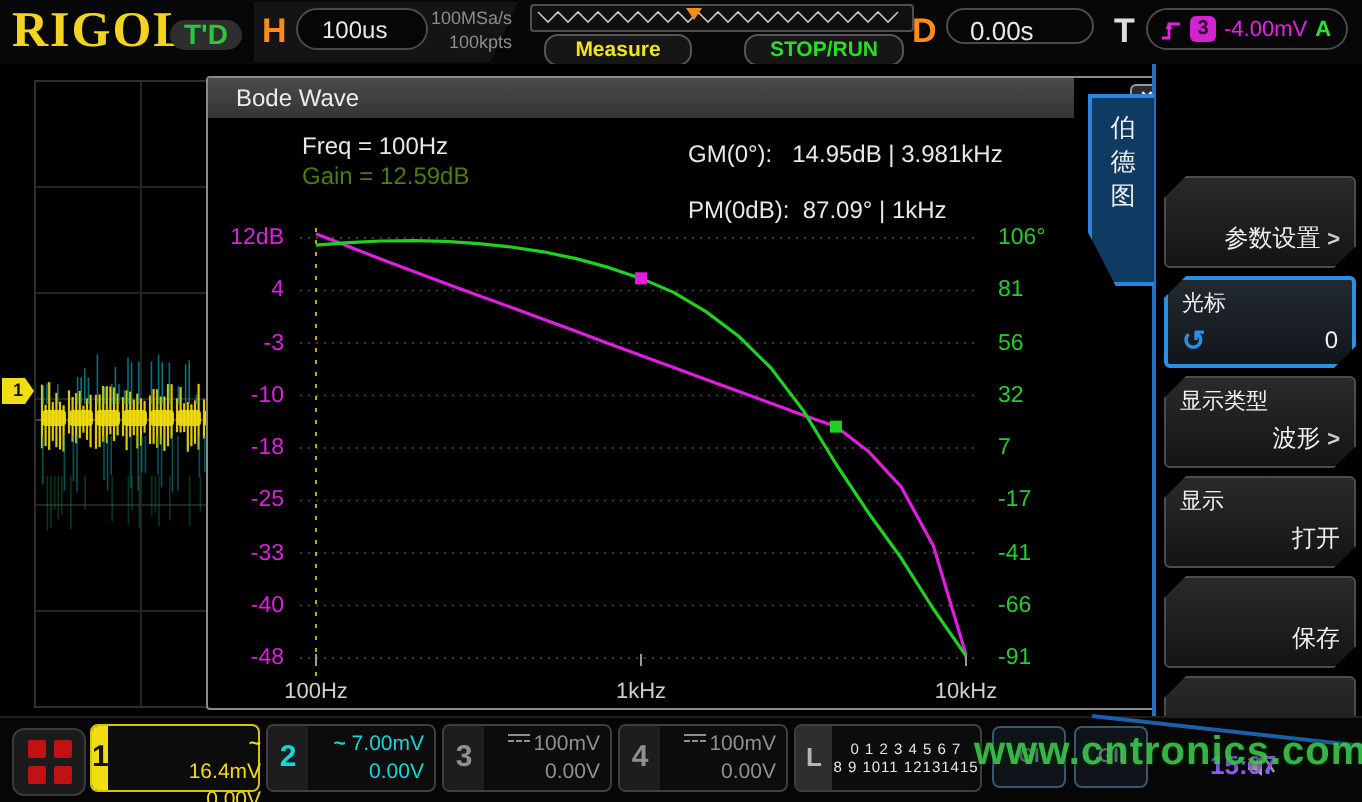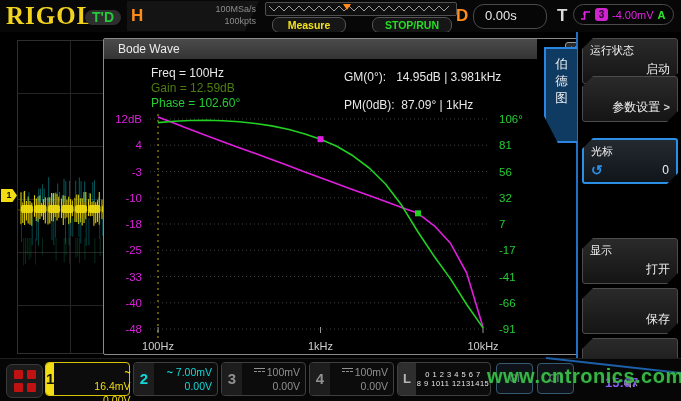--- a/index.html
+++ b/index.html
@@ -17,21 +17,21 @@
   #h-letter{left:131px;top:6px;}
   .pill{background:#060606;border:1px solid #4a4a4a;border-radius:11px;color:#e8e8e8;font-size:12px;}
   #h-pill{left:148px;top:4px;width:66px;height:21px;line-height:21px;padding-left:12px;box-sizing:border-box;}
   #srate{left:214px;top:3px;width:42px;font-size:9px;color:#8c8c8c;text-align:right;line-height:12px;}
   #wavebar{left:265px;top:2px;width:190px;height:12px;background:#101010;border:1px solid #4f4f4f;border-radius:2px;}
   #measure-btn{left:272px;top:16.5px;width:72px;height:14px;background:#161616;border:1px solid #555;border-radius:7px;
                color:#f2e21c;font-size:10.5px;font-weight:bold;text-align:center;line-height:14px;}
   #stoprun-btn{left:356px;top:16.5px;width:78px;height:14px;background:#161616;border:1px solid #555;border-radius:7px;
                color:#27dd27;font-size:10.5px;font-weight:bold;text-align:center;line-height:14px;margin-left:16px;}
   #d-letter{left:456px;top:6px;}
-  #d-pill{left:473px;top:4px;width:74px;height:25px;line-height:21px;padding-left:11px;box-sizing:border-box;font-size:13px;}
+  #d-pill{left:473px;top:4px;width:74px;height:18px;line-height:21px;padding-left:11px;box-sizing:border-box;font-size:13px;}
   #t-letter{left:557px;top:6px;color:#dcdcdc;}
   #t-pill{left:573px;top:4px;width:101px;height:21px;display:flex;align-items:center;gap:4px;padding:0 6px;box-sizing:border-box;}
   #trig-badge{width:13px;height:13px;background:#d024d0;border-radius:3px;color:#26022a;
               font-size:10px;font-weight:bold;text-align:center;line-height:13px;}
   #trig-level{color:#e322e3;font-size:11px;}
   #trig-mode{color:#2ce32c;font-size:11px;font-weight:bold;}
   
   #screen{left:0;top:32px;width:578px;height:326px;background:#000;}
   #graticule{left:17px;top:8px;width:560px;height:312px;border:1px solid #2e2e2e;
      background:
@@ -104,20 +104,21 @@
 </head>
 <body>
 
 <div id="stage">
 
   <div id="topbar" class="abs">
     <div id="logo" class="abs">RIGOL</div>
     <div id="td-badge" class="abs">T'D</div>
     <div id="h-panel" class="abs panel"></div>
     <div id="h-letter" class="abs sys-letter">H</div>
+    <div id="h-pill" class="abs pill">100us</div>
     <div id="srate" class="abs">
       <div>100MSa/s</div>
       <div>100kpts</div>
     </div>
     <svg id="wavebar" class="abs" width="188" height="10">
         <polyline points="3,3 8,8 13,3 18,8 23,3 28,8 33,3 38,8 43,3 48,8 53,3 58,8 63,3 68,8 73,3 78,8 83,3 88,8 93,3 98,8 103,3 108,8 113,3 118,8 123,3 128,8 133,3 138,8 143,3 148,8 153,3 158,8 163,3 168,8 173,3 178,8 183,3 " fill="none" stroke="#c4c4c4" stroke-width="0.8"></polyline>
         <polygon points="77,1 85,1 81,7" fill="#ff8c1a"></polygon>
       </svg>
     <div id="measure-btn" class="abs">Measure</div>
     <div id="stoprun-btn" class="abs">STOP/RUN</div>
@@ -910,21 +911,20 @@
         <rect x="544" y="165" width="12" height="8" fill="#f0de10" opacity="0.9" rx="2"></rect>
       </svg>
     <div id="ch1-marker" class="abs">1</div>
   </div>
 
   <div id="dialog" class="abs">
     <div id="dlg-title" class="abs">Bode Wave</div>
     <div id="dlg-close" class="abs">×</div>
     <div id="ro-freq" class="abs ro">Freq = 100Hz</div>
     <div id="ro-gain" class="abs ro">Gain = 12.59dB</div>
-    <div id="ro-phase" class="abs ro">Phase = 102.60°</div>
     <div id="ro-gm" class="abs ro">GM(0°):   14.95dB | 3.981kHz</div>
     <div id="ro-pm" class="abs ro">PM(0dB):  87.09° | 1kHz</div>
     <div id="left-ticks" class="abs">
         <span class="tickL" style="top: -2px;">12dB</span>
         <span class="tickL" style="top: 24.25px;">4</span>
         <span class="tickL" style="top: 50.5px;">-3</span>
         <span class="tickL" style="top: 76.75px;">-10</span>
         <span class="tickL" style="top: 103px;">-18</span>
         <span class="tickL" style="top: 129.25px;">-25</span>
         <span class="tickL" style="top: 155.5px;">-33</span>
@@ -962,31 +962,31 @@
         <rect x="266.9987288574159" y="96.325" width="6" height="6" fill="#21d021"></rect>
       </svg>
     <div id="x-ticks" class="abs">
         <span class="tickX" style="left: -12px;">100Hz</span>
         <span class="tickX" style="left: 150.5px;">1kHz</span>
         <span class="tickX" style="left: 313px;">10kHz</span>
       </div>
   </div>
 
   <div id="sidebar" class="abs">
-      <div class="side-btn" style="top: 6px;">
-        <div class="sb-label">运行状态</div>
-        <div class="sb-value">启动</div>
-      </div>
-      <div class="side-btn" style="top: 44px;">
+      <div class="side-btn" style="top: 56px;">
         <div class="sb-value">参数设置 <span class="sb-chev">&gt;</span></div>
       </div>
       <div class="side-btn active" style="top: 106px;">
         <div class="sb-label">光标</div>
         <div class="sb-knob">↺</div>
         <div class="sb-value">0</div>
+      </div>
+      <div class="side-btn" style="top: 156px;">
+        <div class="sb-label">显示类型</div>
+        <div class="sb-value">波形 <span class="sb-chev">&gt;</span></div>
       </div>
       <div class="side-btn" style="top: 256px;">
         <div class="sb-value">保存</div>
       </div>
       <div class="side-btn" style="top: 206px;">
         <div class="sb-label">显示</div>
         <div class="sb-value">打开</div>
       </div>
       <div class="side-btn" style="top: 306px;">
         <div class="sb-value">接线图</div>

